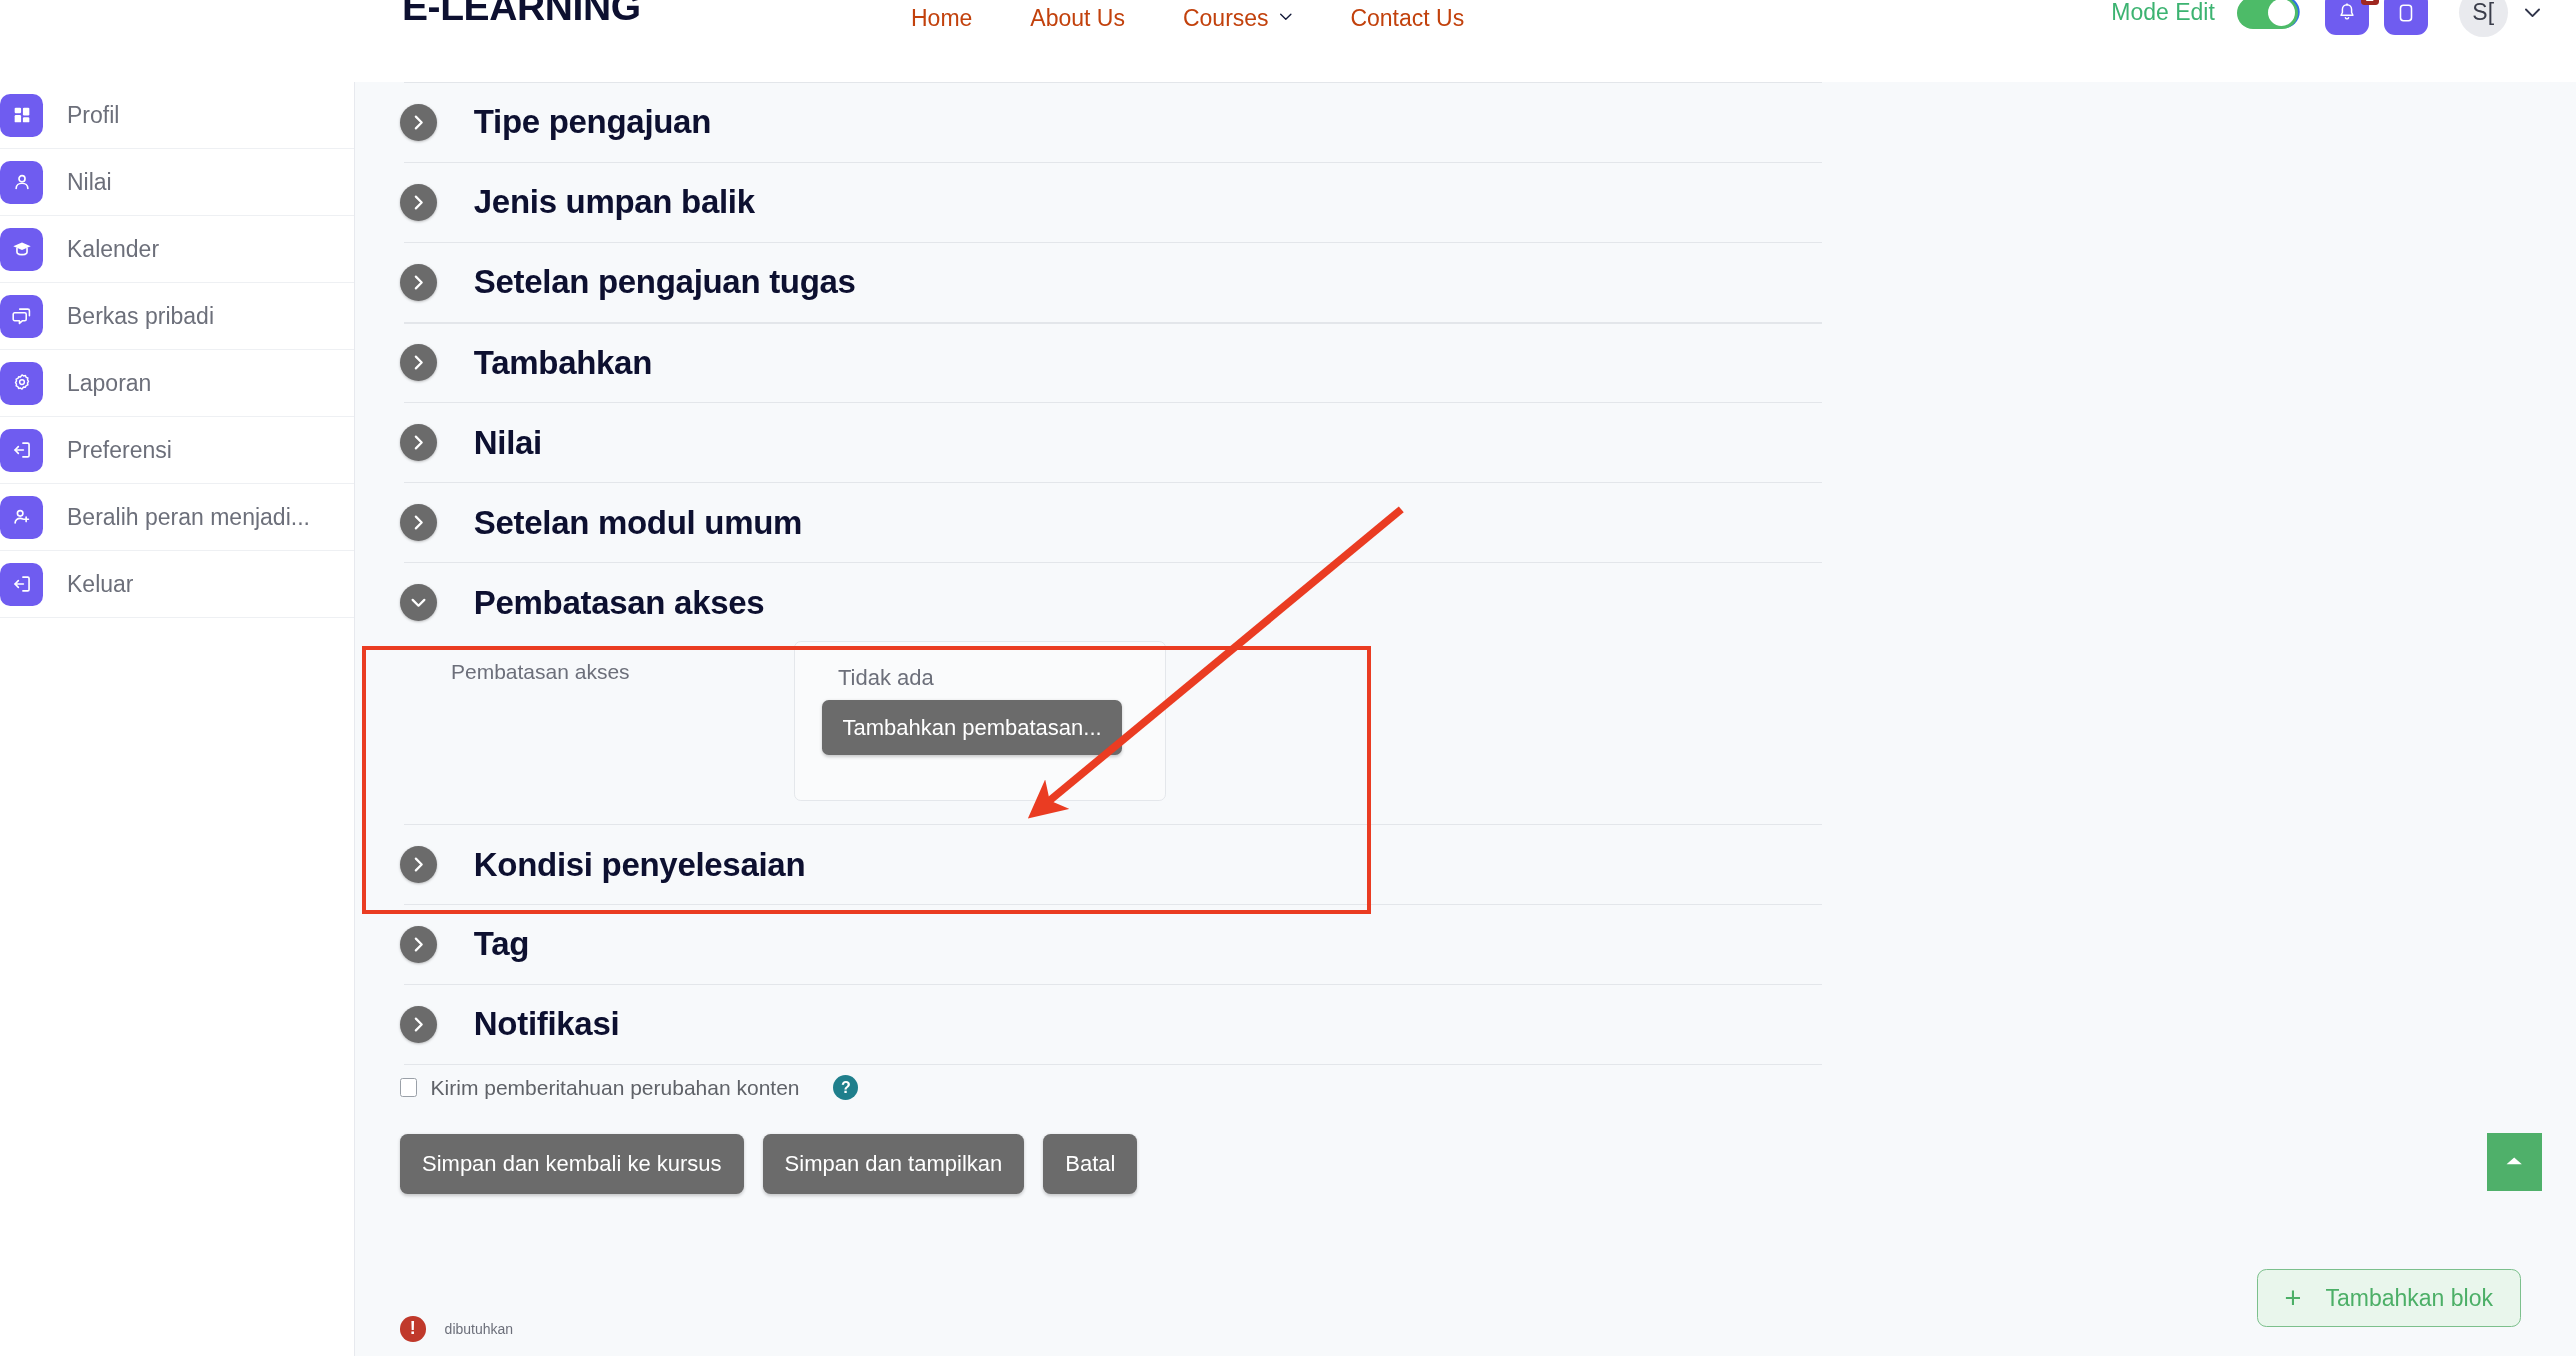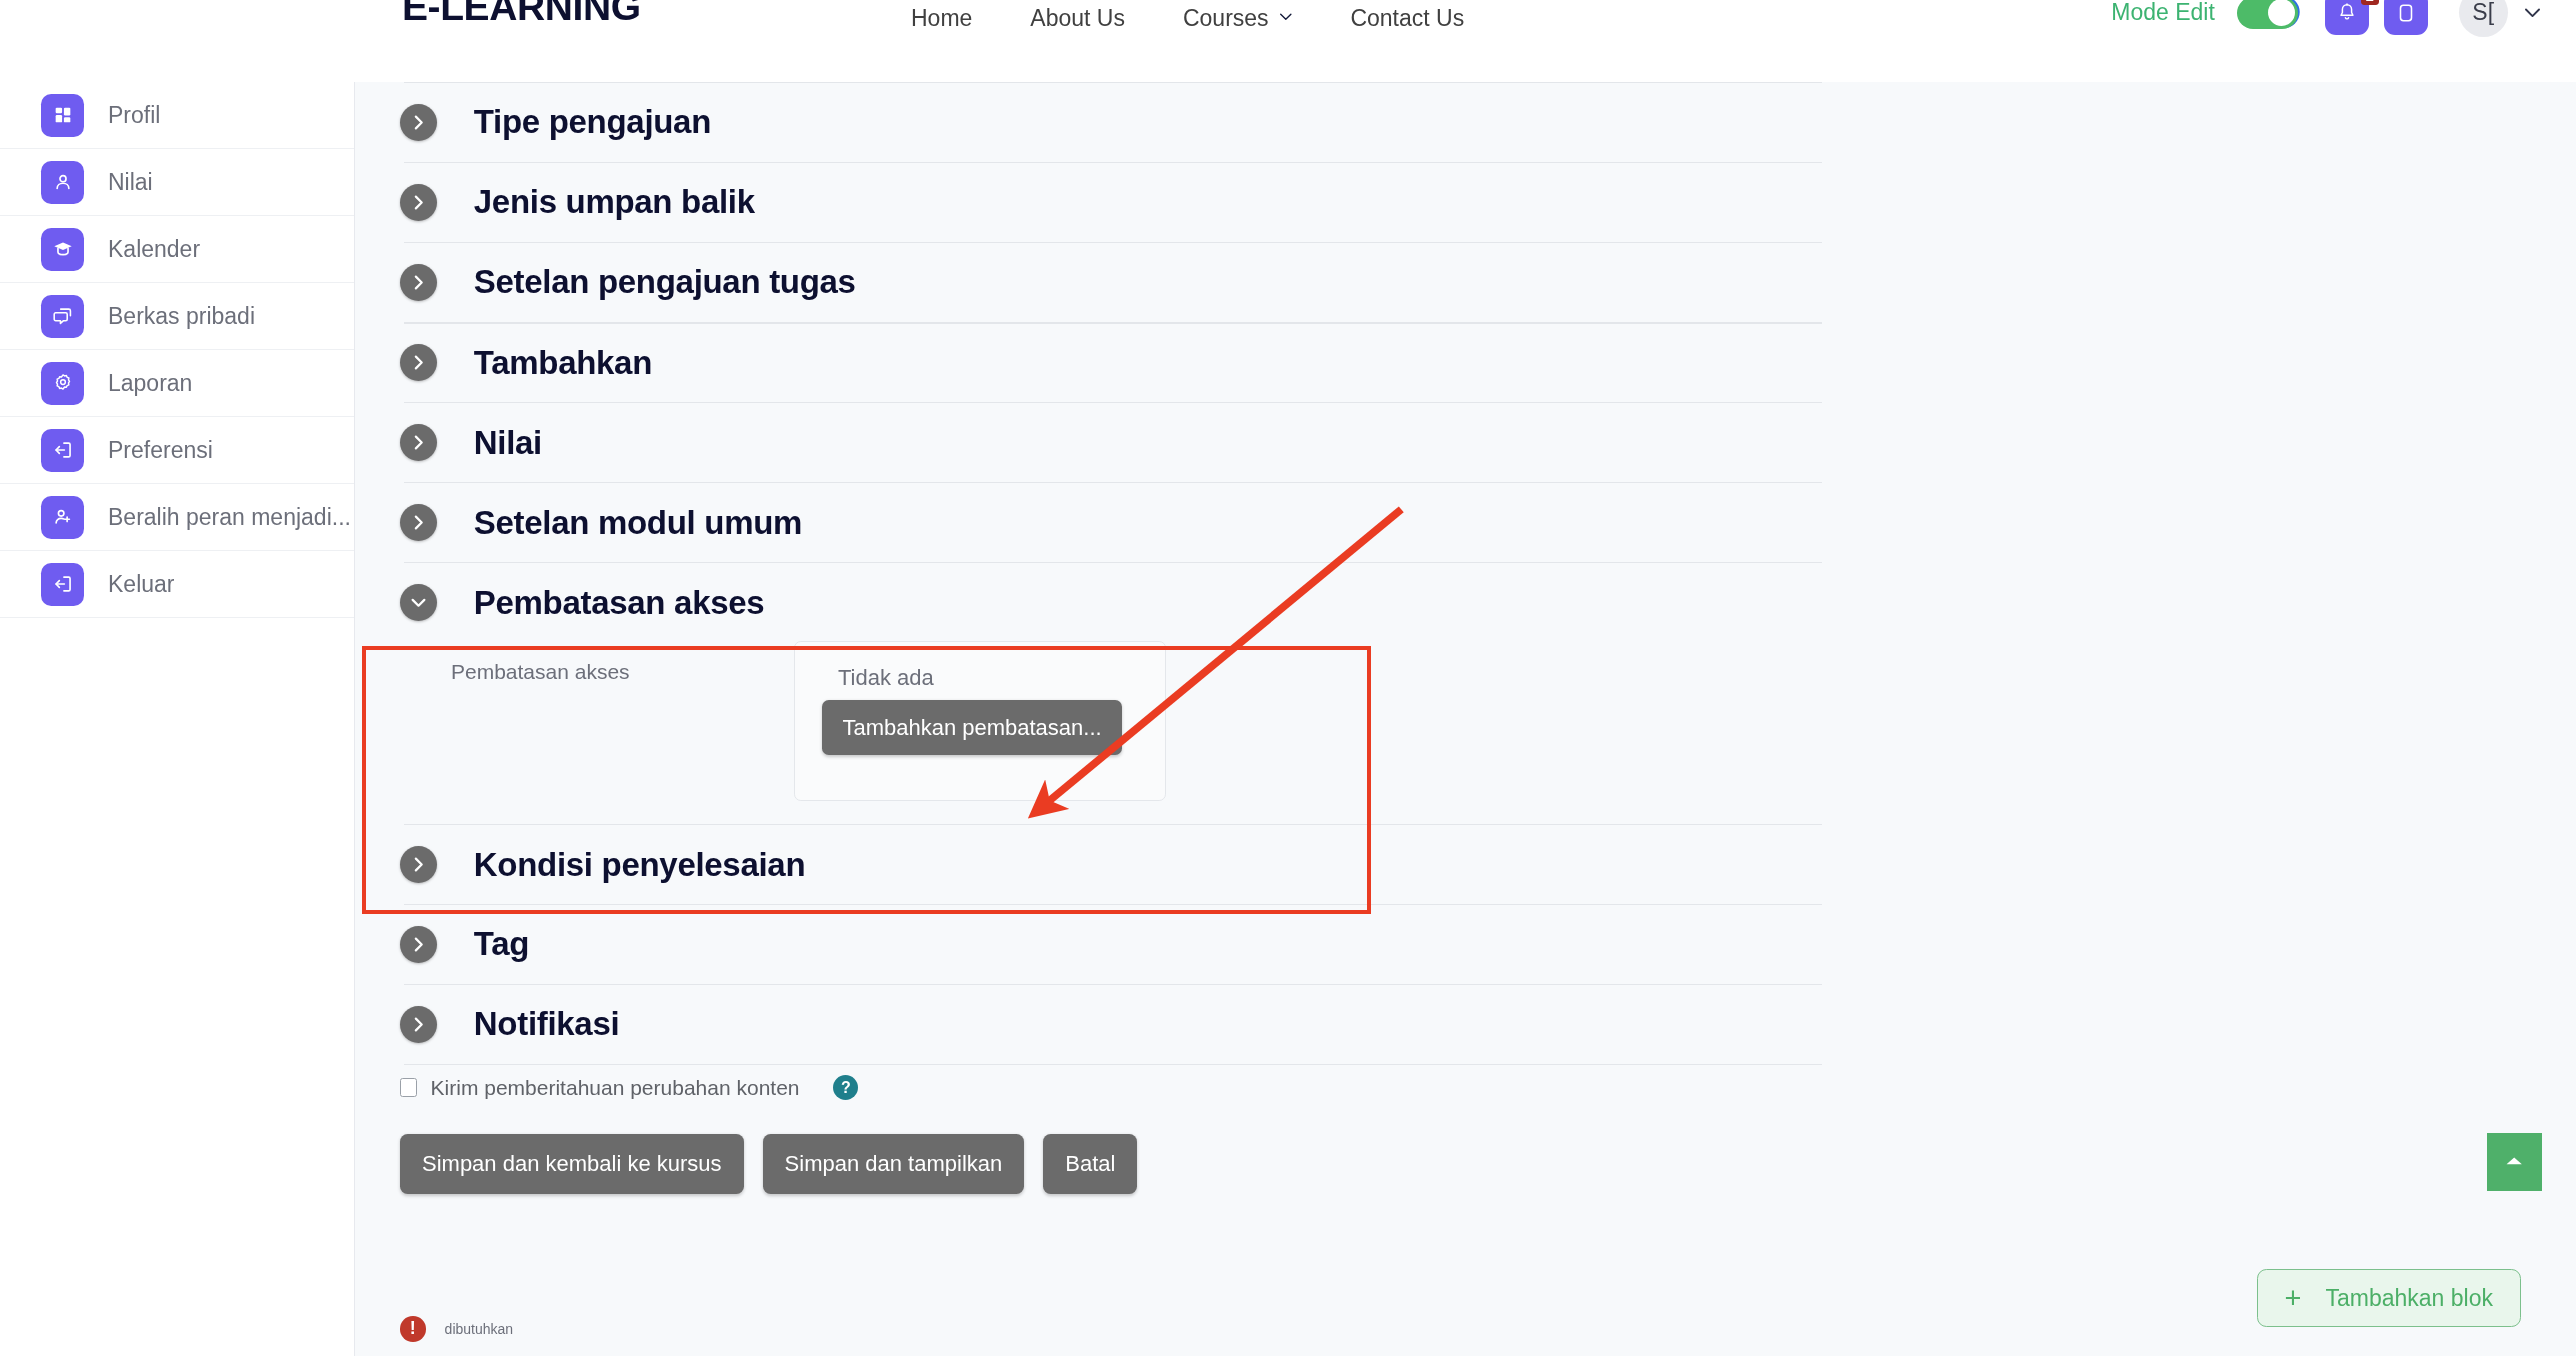--- a/index.html
+++ b/index.html
@@ -21,21 +21,21 @@
     position: absolute; left: 402px; top: -15.3px;
     font-family: "Liberation Sans", sans-serif;
     font-weight: 800; font-size: 39px; letter-spacing: -0.4px;
     color: #0d1030; white-space: nowrap;
   }
   .nav {
     position: absolute; left: 911px; top: 5.1px;
     display: flex; align-items: center; gap: 58px;
   }
   .nav-item {
-    font-size: 23px; color: #404040; white-space: nowrap;
+    font-size: 23px; color: #c2410c; white-space: nowrap;
     display: flex; align-items: center; gap: 10.2px; cursor: pointer;
   }
   .chev-sm { display: inline-block; width: 13.6px; height: 13.6px; position: relative; top: -1.7px; }
   .chev-sm svg { display: block; }
 
   .header-right {
     position: absolute; right: 17px; top: -12px;
     display: flex; align-items: center; gap: 0px;
   }
   .mode-edit {
@@ -68,21 +68,21 @@
   }
   .avatar-chev { width: 19px; height: 19px; margin-right: 17px; cursor: pointer; }
 
   
   .sidebar {
     position: absolute; left: 0; top: 82px; width: 355px; height: 1274px;
     background: #ffffff; border-right: 0.9px solid #e7e9ee; z-index: 20;
   }
   .side-item {
     position: relative; height: 67px; display: flex; align-items: center;
-    padding-left: 41px; border-bottom: 0.9px solid #eef0f3; cursor: pointer;
+    border-bottom: 0.9px solid #eef0f3; cursor: pointer;
   }
   .side-icon {
     width: 43px; height: 43px; border-radius: 10.2px; background: #6f5cf0;
     display: flex; align-items: center; justify-content: center;
     flex: 0 0 auto; margin-right: 24px;
   }
   .side-label {
     font-size: 23px; color: #6c6f7a; white-space: nowrap;
     overflow: hidden; text-overflow: ellipsis;
   }

